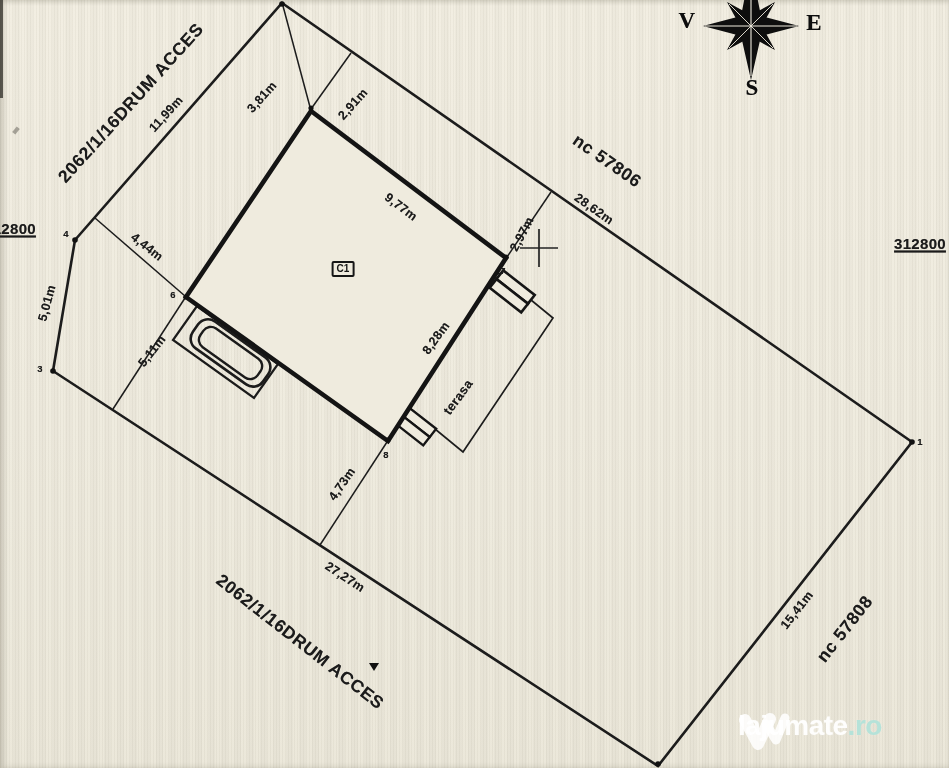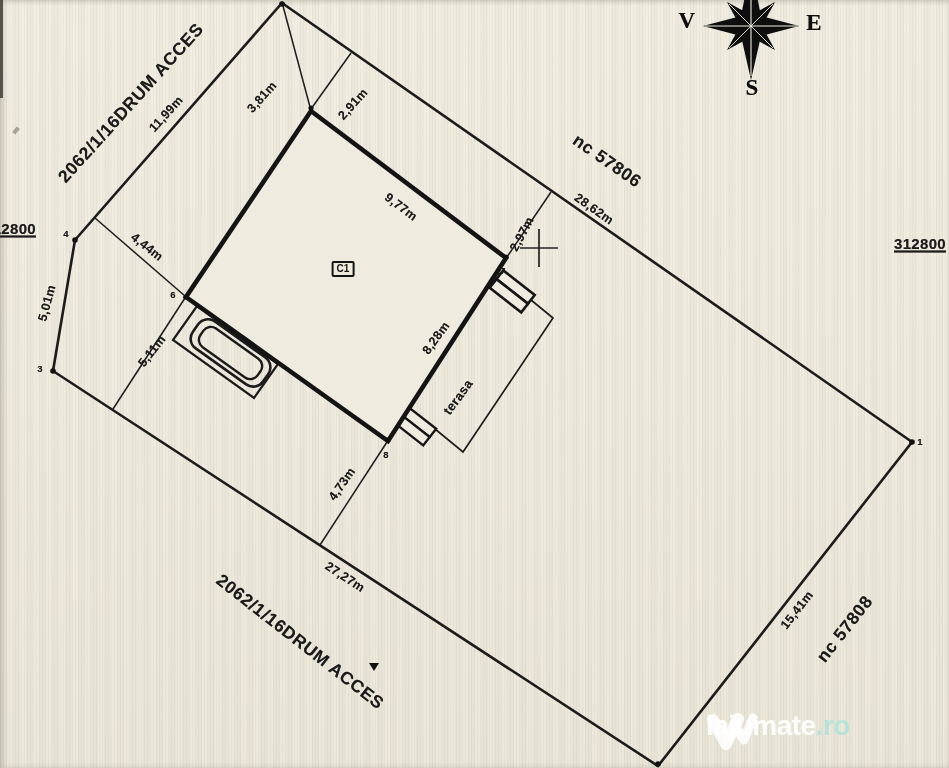--- a/index.html
+++ b/index.html
@@ -17,21 +17,21 @@
        transform:translate(-50%,-50%) rotate(var(--r,0deg));
        letter-spacing:0.3px;text-shadow:0 0 0.5px rgba(40,40,40,0.55);}
   .dim{font-size:12.5px;}
   .big{font-size:17.5px;letter-spacing:0.6px;}
   .pt{font-size:9.5px;letter-spacing:0;}
   .gridlbl{font-size:15px;text-decoration:underline;text-decoration-thickness:2px;text-underline-offset:2px;}
   .compassletter{font-family:"Liberation Serif",serif;font-size:23px;font-weight:700;color:#0d0d0d;}
   #c1box{position:absolute;left:343px;top:269px;transform:translate(-50%,-50%);
          border:2.5px solid #161616;border-radius:2px;padding:0 3px 1px 3px;
          font-size:10px;font-weight:700;color:#161616;}
-  #watermark{position:absolute;left:706px;top:710px;display:flex;align-items:center;gap:5px;}
+  #watermark{position:absolute;left:738px;top:710px;display:flex;align-items:center;gap:5px;}
   #wm-text{font-size:28px;font-weight:700;color:rgba(255,255,255,0.92);letter-spacing:-0.5px;
            text-shadow:0 0 2px rgba(255,255,255,0.25);}
   #wm-tld{color:rgba(178,226,216,0.95);}
   .edge-artifact{position:absolute;background:rgba(38,36,30,0.72);}
 </style>
 </head>
 <body>
 
 <div id="paper">
 

